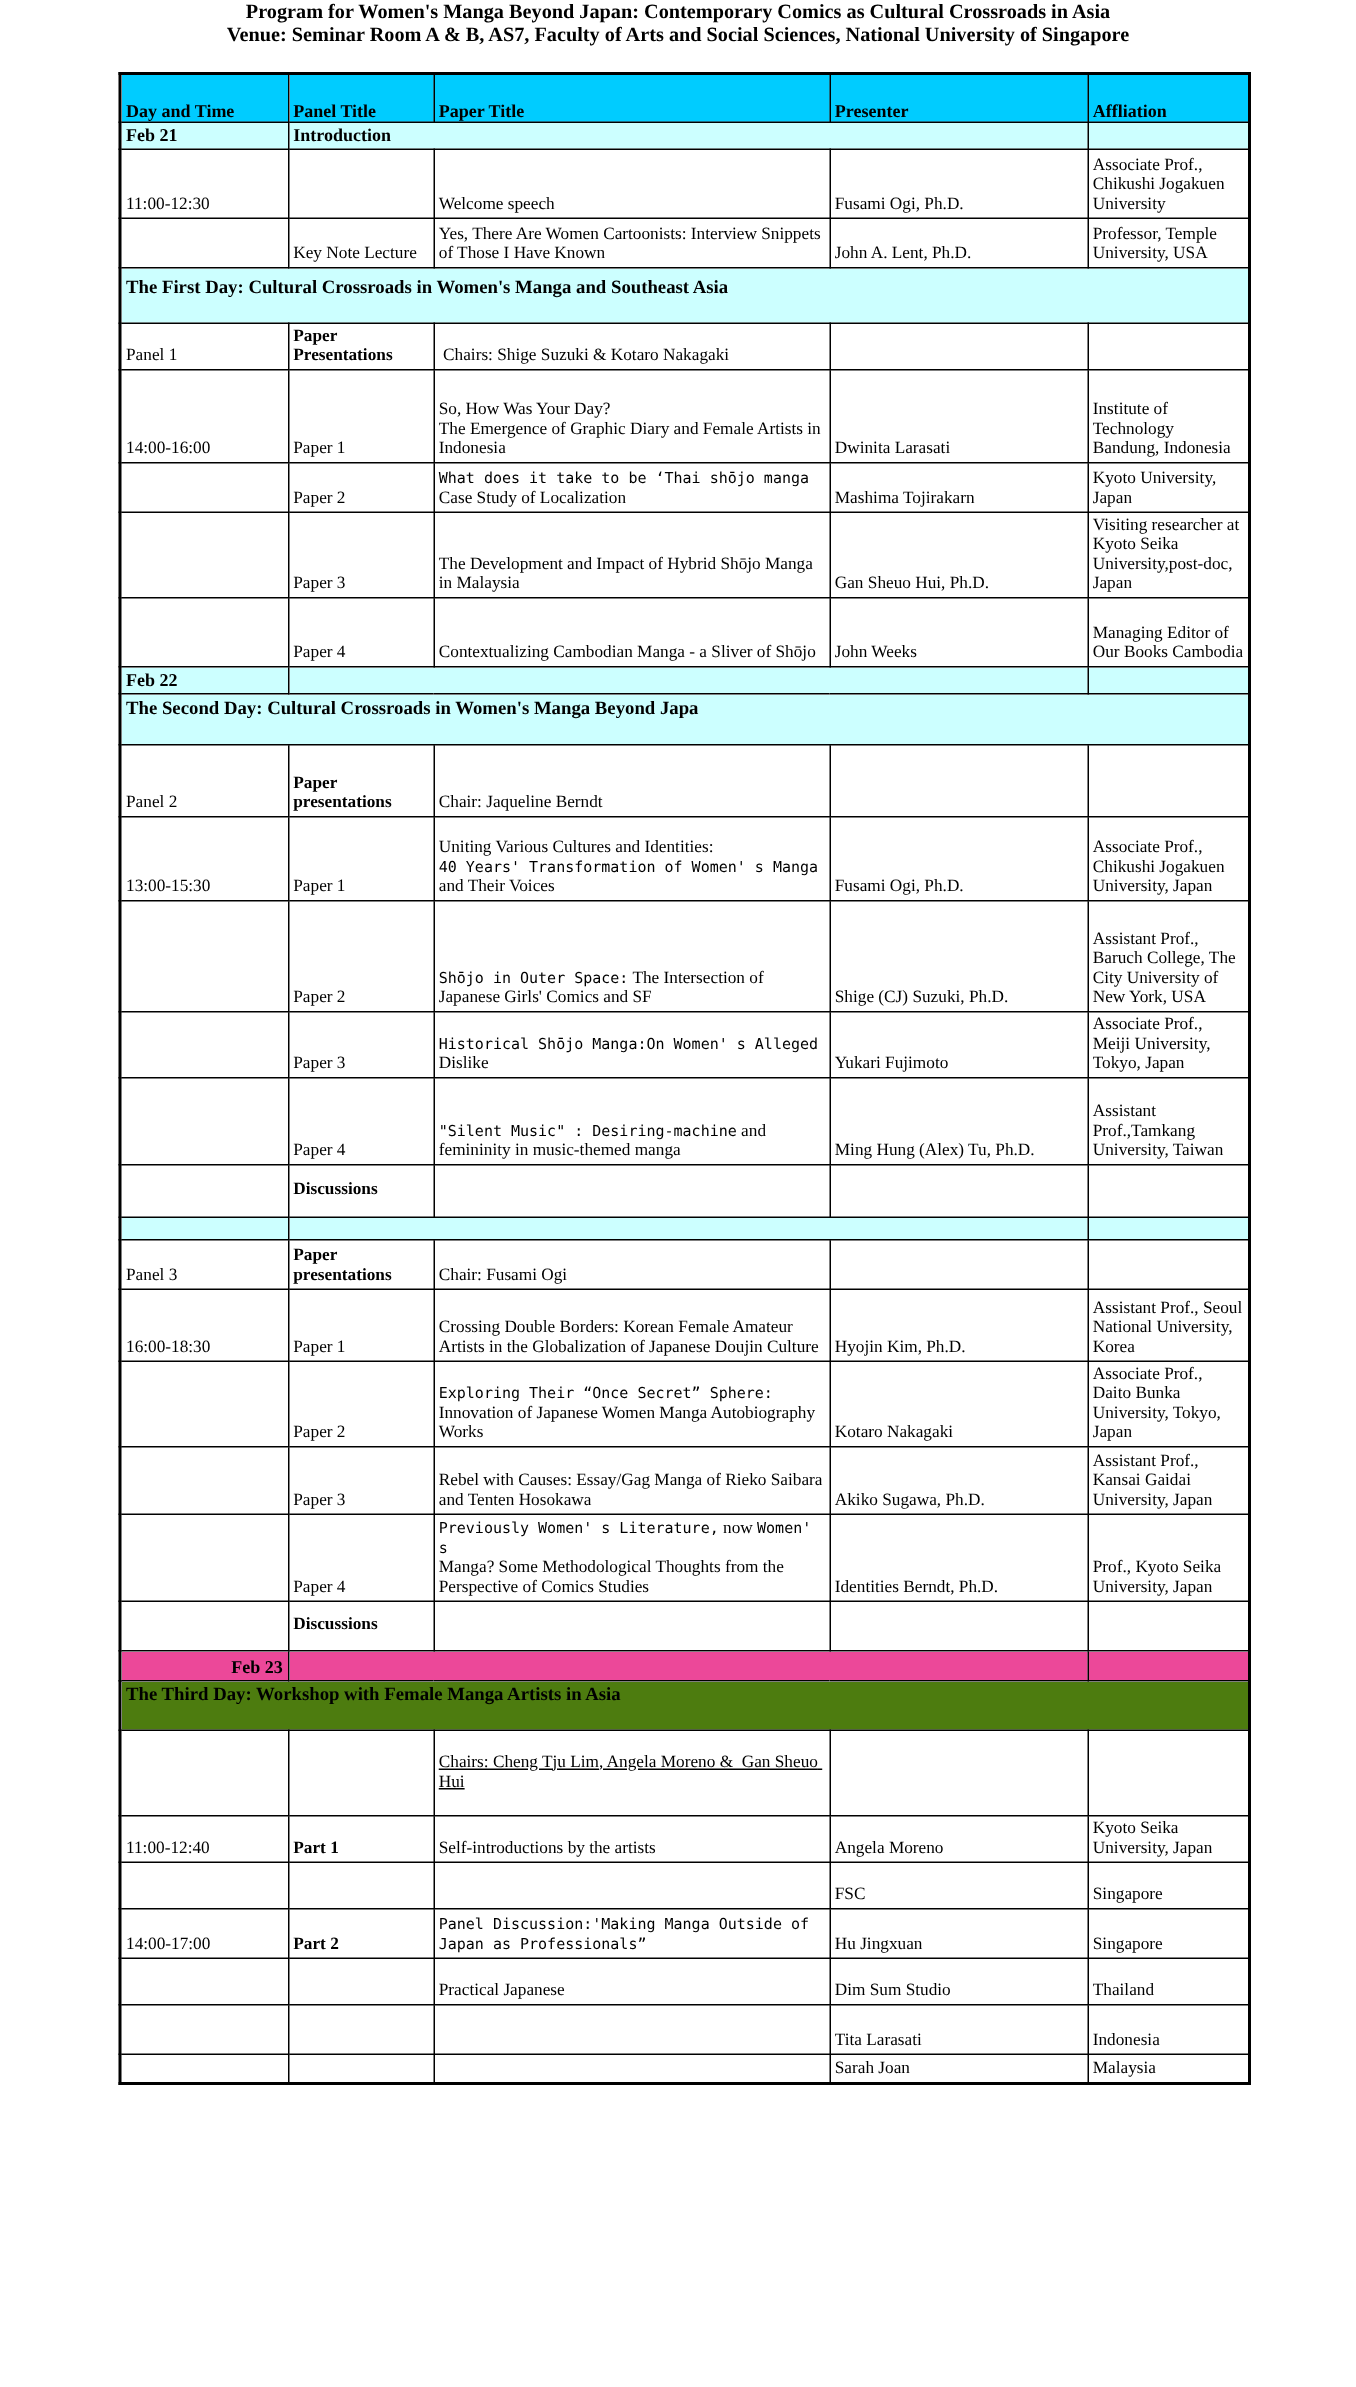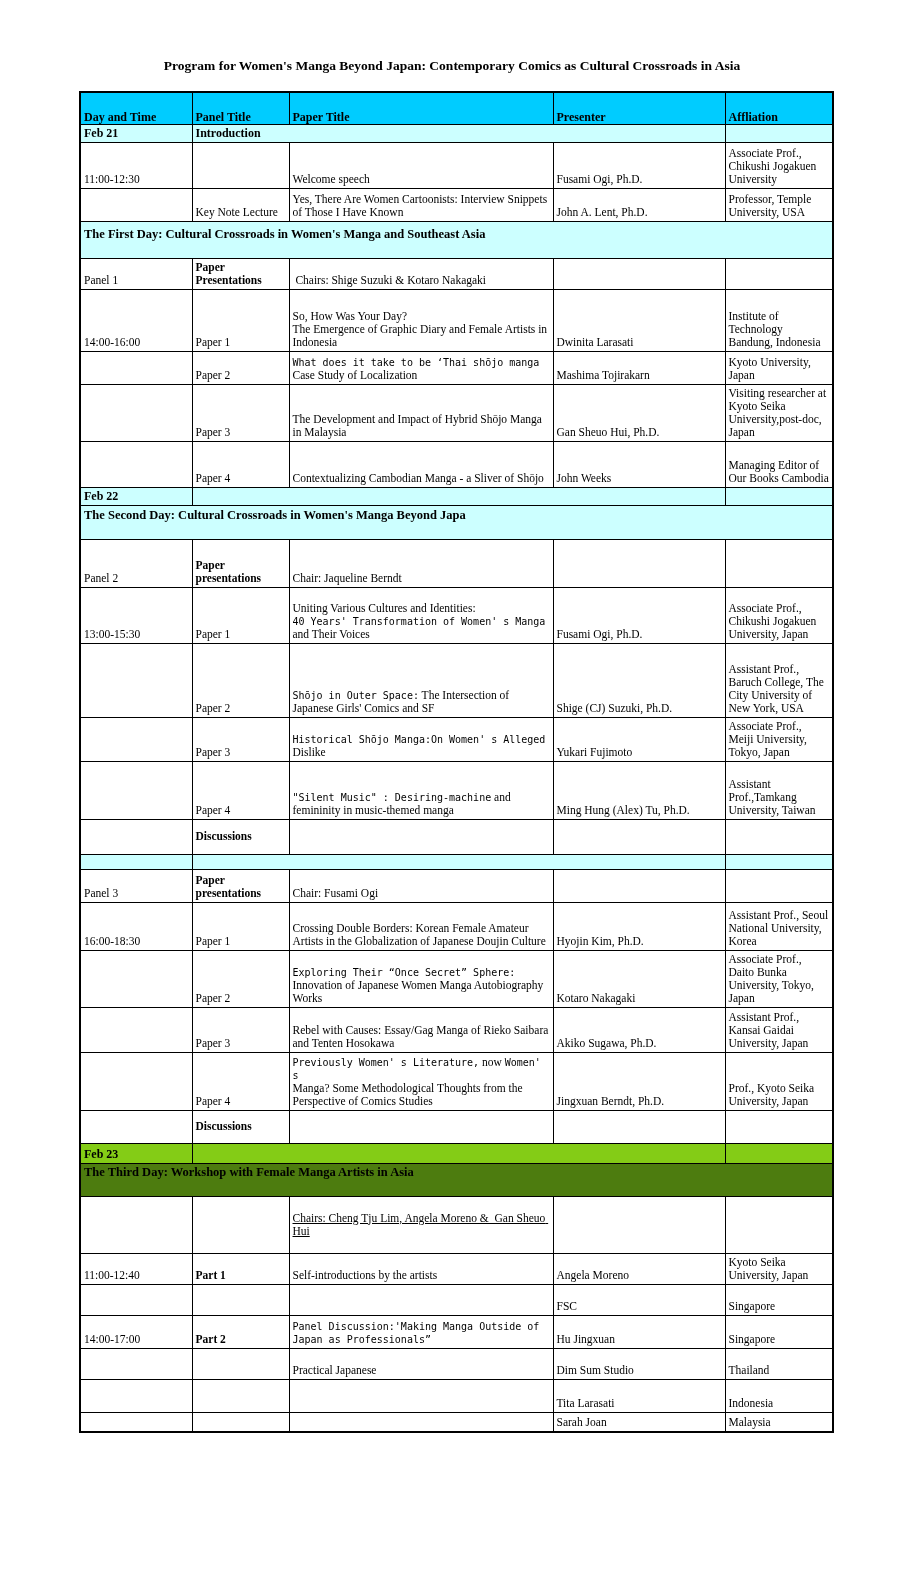--- a/index.html
+++ b/index.html
@@ -1,21 +1,21 @@
 <!DOCTYPE html>
 <html><head>
 <meta charset="utf-8">
 <style>
   html,body{margin:0;padding:0;background:#ffffff;}
   body{
     width:904px;height:1591px;position:relative;
     font-family:"Liberation Serif", serif;color:#000;
   }
   .doc-title{
-    margin-top:58px;text-align:center;font-weight:bold;
+    text-align:center;font-weight:bold;
     font-size:13.5px;line-height:15px;
   }
   table.program{
     border-collapse:collapse;table-layout:fixed;
     margin:18px 0 0 79px;width:753px;
     border:2px solid #000;
   }
   td{
     border:1px solid #000;
     vertical-align:bottom;
@@ -29,20 +29,21 @@
   tr.day td{font-weight:bold;font-size:12px;}
   tr.section td{font-weight:bold;font-size:12.5px;padding-bottom:17px;}
   td.b{font-weight:bold;}
   .gothic{font-family:"DejaVu Sans Mono", monospace;font-size:10px;}
 </style>
 </head>
 <body>
 
 <div class="doc-title">
   <div>Program for Women's Manga Beyond Japan: Contemporary Comics as Cultural Crossroads in Asia</div>
+  <div>Venue: Seminar Room A &amp; B, AS7, Faculty of Arts and Social Sciences, National University of Singapore</div>
 </div>
 
 <table class="program">
   <colgroup>
     <col style="width:112px">
     <col style="width:97px">
     <col style="width:264px">
     <col style="width:172px">
     <col style="width:108px">
   </colgroup>
@@ -198,31 +199,31 @@
         <td><span>Paper 3</span></td>
         <td><span>Rebel with Causes: Essay/Gag Manga of Rieko Saibara and Tenten Hosokawa</span></td>
         <td><span>Akiko Sugawa, Ph.D.</span></td>
         <td><span>Assistant Prof., Kansai Gaidai University, Japan</span></td>
       </tr>
       <tr class="data" style="height: 58px;">
         <td><span></span></td>
         <td><span>Paper 4</span></td>
         <td><span class="gothic">Previously Women' s Literature,</span><span> now </span><span class="gothic">Women' s</span><span>
 Manga? Some Methodological Thoughts from the Perspective of Comics Studies</span></td>
-        <td><span>Jingxuan Berndt, Ph.D.</span></td>
+        <td><span>Identities Berndt, Ph.D.</span></td>
         <td><span>Prof., Kyoto Seika University, Japan</span></td>
       </tr>
       <tr class="data" style="height: 33px;">
         <td><span></span></td>
         <td class="b" style="vertical-align: middle;"><span>Discussions</span></td>
         <td><span></span></td>
         <td><span></span></td>
         <td><span></span></td>
       </tr>
-      <tr class="day" style="height: 20px; background: #84cc16;">
+      <tr class="day" style="height: 20px; background: #ec4899; text-align: right;">
         <td><span>Feb 23</span></td>
         <td colspan="3"><span></span></td>
         <td><span></span></td>
       </tr>
       <tr class="section" style="height: 32px; background: #4d7c0f;">
         <td colspan="5"><span>The Third Day: Workshop with Female Manga Artists in Asia</span></td>
       </tr>
       <tr class="data" style="height: 57px; text-decoration: underline;">
         <td><span></span></td>
         <td><span></span></td>

